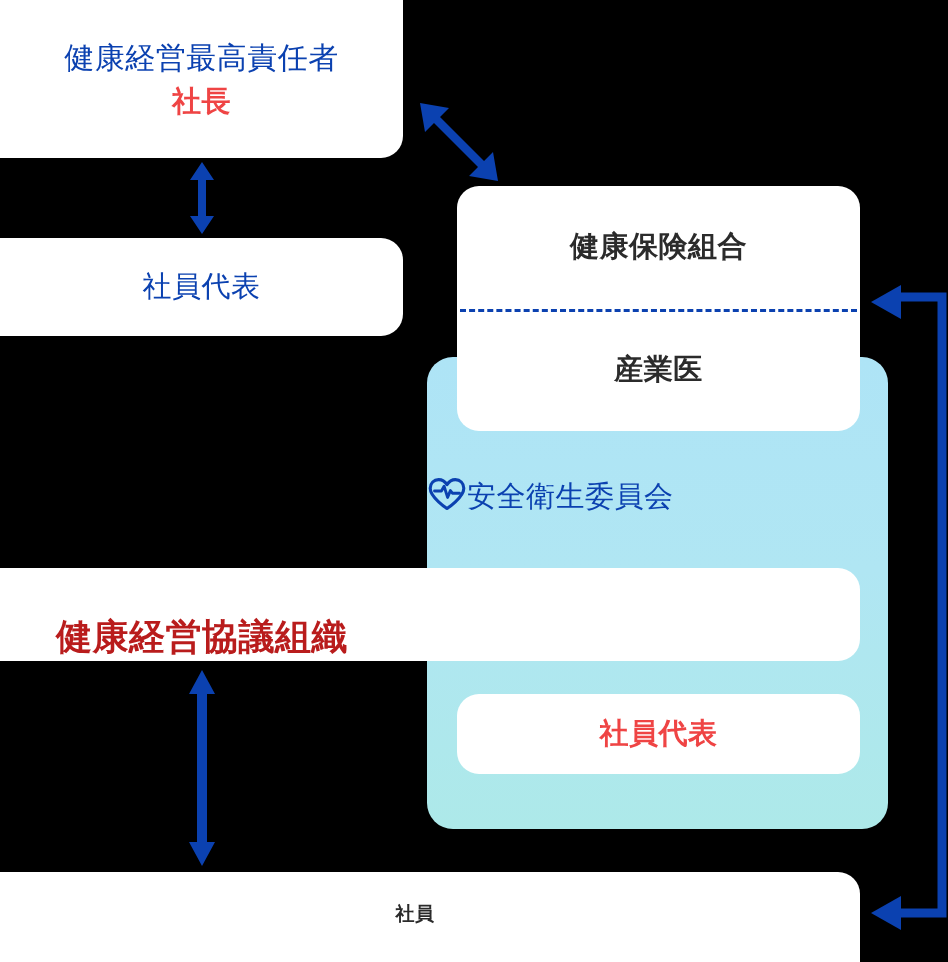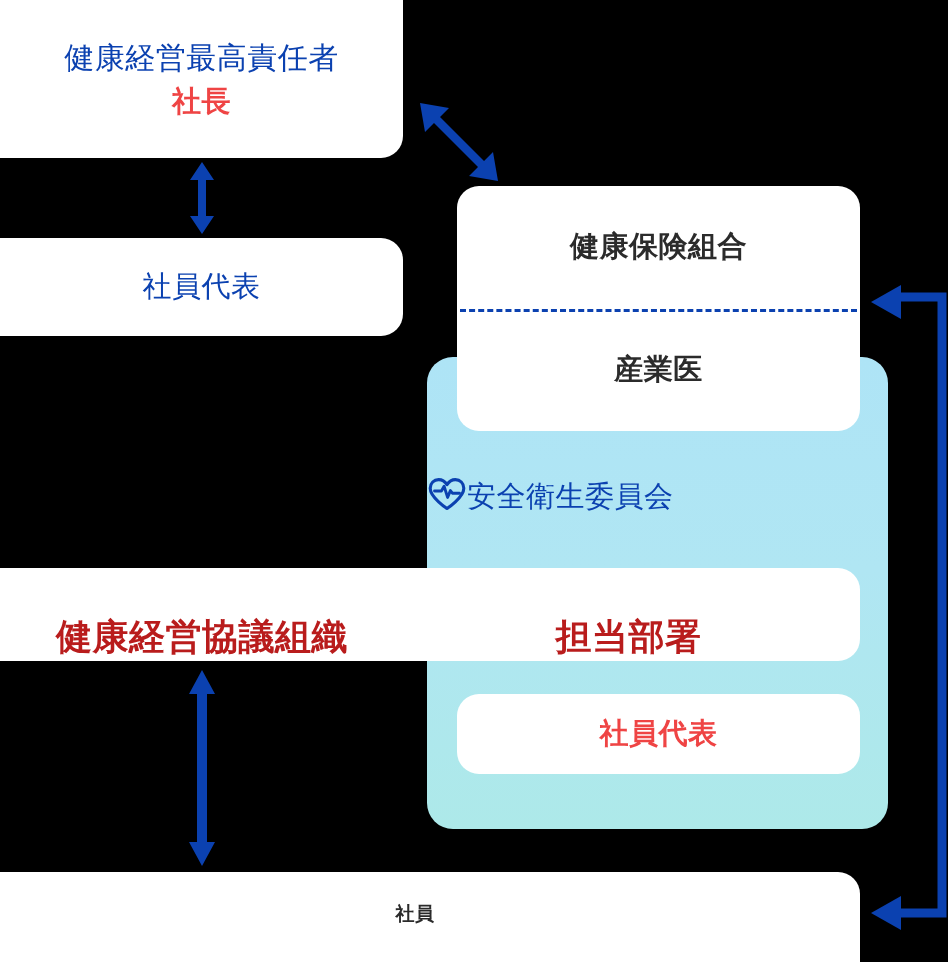--- a/index.html
+++ b/index.html
@@ -232,21 +232,20 @@
       <svg viewBox="0 0 40 34" xmlns="http://www.w3.org/2000/svg">
         <path d="M20 31.5 C20 31.5 3.2 20.4 3.2 11.2 C3.2 6.1 7.0 2.6 11.6 2.6 C15.0 2.6 18.1 4.6 20 7.6 C21.9 4.6 25.0 2.6 28.4 2.6 C33.0 2.6 36.8 6.1 36.8 11.2 C36.8 20.4 20 31.5 20 31.5 Z" fill="none" stroke="#0b41b0" stroke-width="3.1" stroke-linejoin="round"></path>
         <path d="M7.5 14.0 L14.4 14.0 L17.1 9.2 L20.6 20.4 L23.4 13.6 L25.4 16.2 L32.5 16.2" fill="none" stroke="#0b41b0" stroke-width="2.9" stroke-linecap="round" stroke-linejoin="round"></path>
       </svg>
     </span>
     <div class="lbl txt-blue">安全衛生委員会</div>
   </div>
 
   <div id="wide-bar">
     <div class="seg seg-left">健康経営協議組織</div>
-    <div class="seg seg-right">担当部署</div>
   </div>
 
   <div class="card" id="rep-card">
     <div class="lbl txt-dark">社員代表</div>
   </div>
 
   <div id="employees-bar">
     <div class="lbl">社員</div>
   </div>
 

